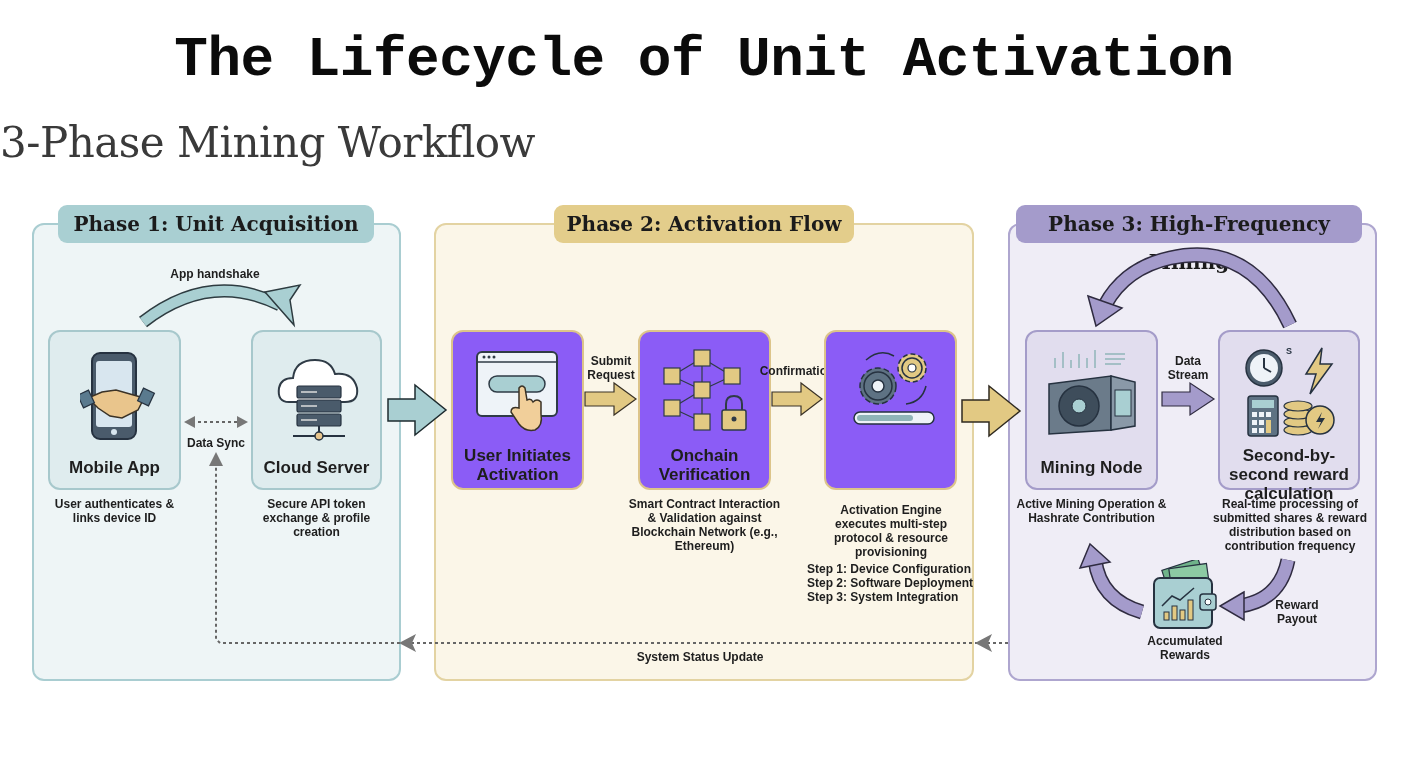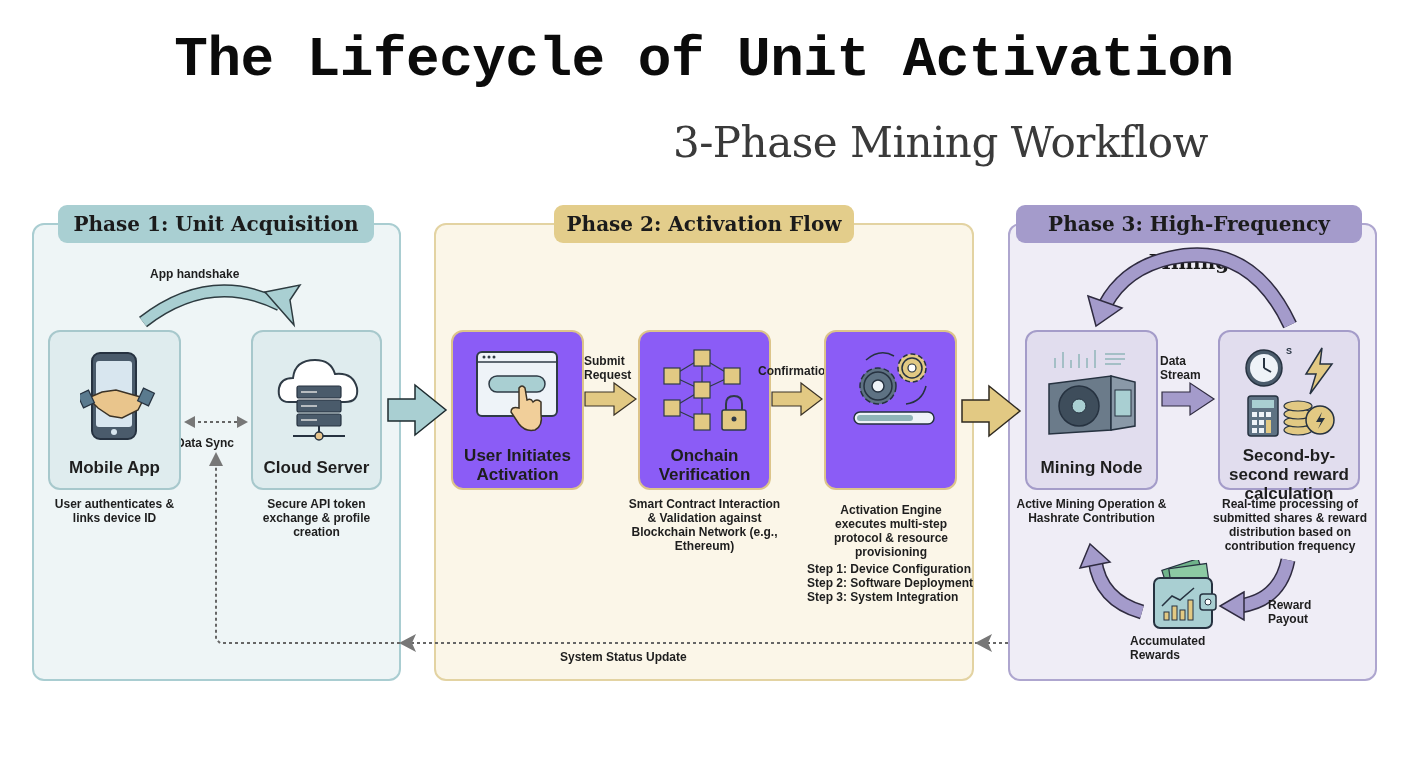--- a/index.html
+++ b/index.html
@@ -1,21 +1,21 @@
 <!DOCTYPE html>
 <html><head>
 <meta charset="utf-8">
 <style>
   * { box-sizing: border-box; margin: 0; padding: 0; }
   html, body { width: 1408px; height: 768px; background: #ffffff; overflow: hidden; }
   body { position: relative; font-family: "Liberation Sans", sans-serif; color: #1a1a1a; }
 
   .title { position: absolute; left: 0; width: 1408px; top: 28px; text-align: center;
     font-family: Liberation Mono, monospace; font-weight: bold; font-size: 56px; letter-spacing: -0.5px; color: #0b0b0b; }
-  .subtitle { position: absolute; left: 0; width: 1208px; top: 118px; text-align: right;
+  .subtitle { position: absolute; left: 0; width: 1208px; top: 118px; text-align: left;
     font-family: "DejaVu Serif", serif; font-size: 42px; color: #3a3a3a; letter-spacing: -0.5px; }
 
   .panel { position: absolute; border-radius: 12px; border: 2px solid; }
   .p1 { left: 32px; top: 223px; width: 369px; height: 458px; background: #eef5f6; border-color: #a9cdd1; }
   .p2 { left: 434px; top: 223px; width: 540px; height: 458px; background: #fbf6e8; border-color: #e3d3a2; }
   .p3 { left: 1008px; top: 223px; width: 369px; height: 458px; background: #efedf6; border-color: #aea6cf; }
 
   .phase-tab { position: absolute; height: 38px; border-radius: 9px; text-align: center;
     font-family: "DejaVu Serif", serif; font-weight: bold; font-size: 20px; line-height: 38px; color: #1b1b1b; }
   .t1 { left: 58px; top: 205px; width: 316px; background: #a9cfd2; }
@@ -23,21 +23,21 @@
   .t3 { left: 1016px; top: 205px; width: 346px; background: #a49bcb; }
 
   .card { position: absolute; border-radius: 12px; border: 2px solid; }
   .c-teal { background: #dfecee; border-color: #a7c8cc; }
   .c-gold { background: #8b5cf6; border-color: #dcc48a; }
   .c-purple { background: #e1ddee; border-color: #a49cc9; }
 
   .card-label { position: absolute; left: 0; right: 0; text-align: center; font-weight: bold;
     font-size: 17px; line-height: 19px; color: #1e1e1e; }
   .desc { position: absolute; text-align: center; font-size: 12px; font-weight: bold; line-height: 14px; color: #1e1e1e; }
-  .small { position: absolute; font-size: 12px; font-weight: bold; line-height: 14px; color: #1e1e1e; }
+  .small { position: absolute; text-align: center; font-size: 12px; font-weight: bold; line-height: 14px; color: #1e1e1e; }
   .steps { position: absolute; font-size: 12px; font-weight: bold; line-height: 14px; color: #1e1e1e; }
 
   .icon { position: absolute; }
   svg.overlay { position: absolute; left: 0; top: 0; pointer-events: none; }
 </style>
 </head>
 <body>
 
 <div class="title">The Lifecycle of Unit Activation</div>
 <div class="subtitle">3-Phase Mining Workflow</div>

